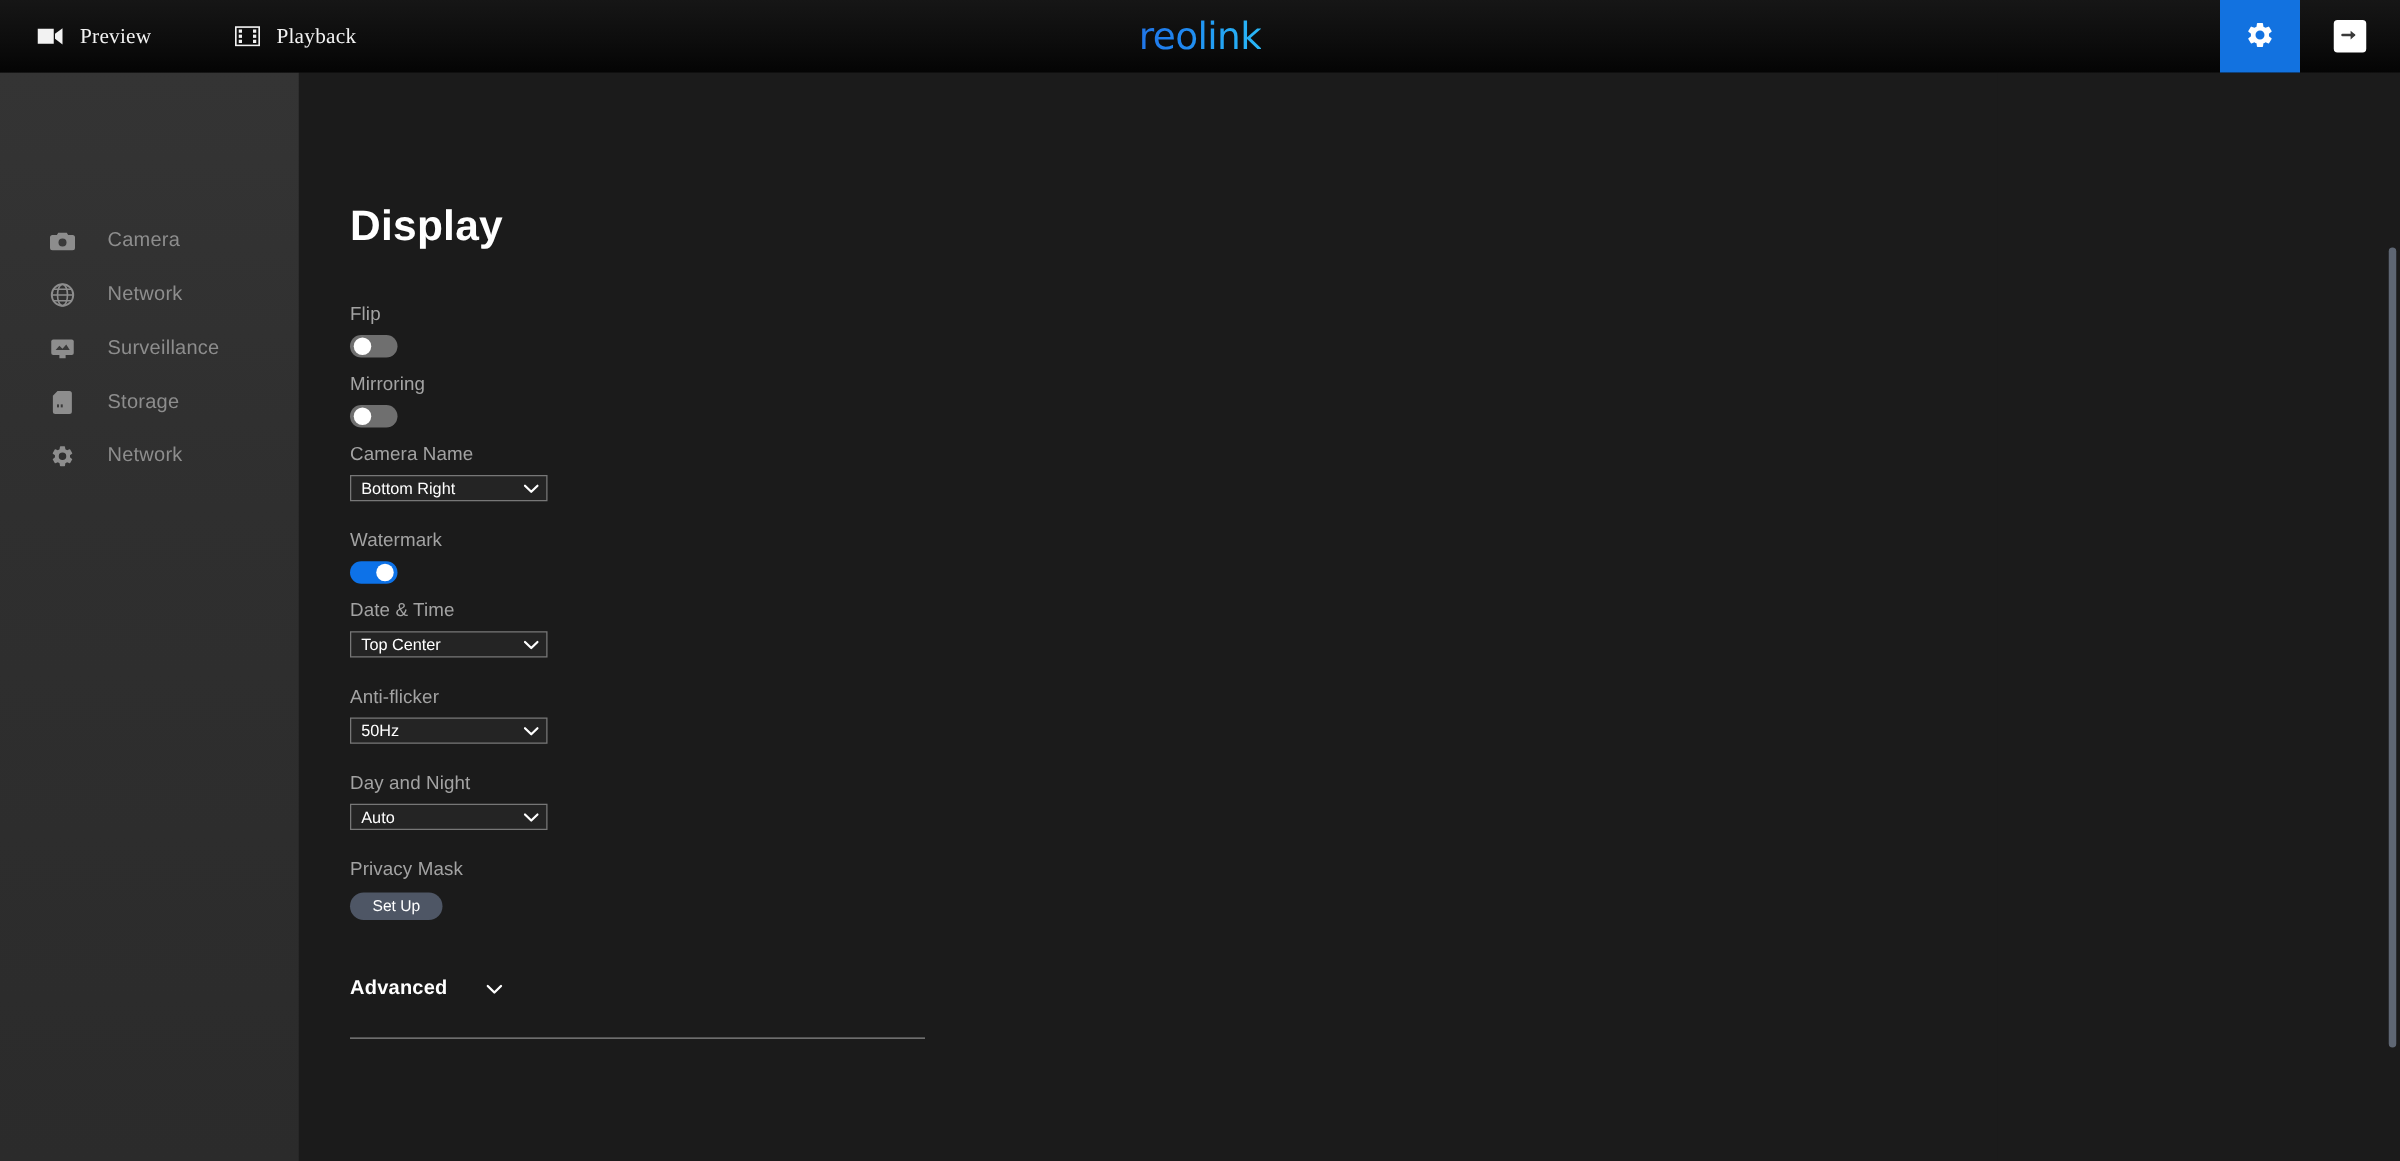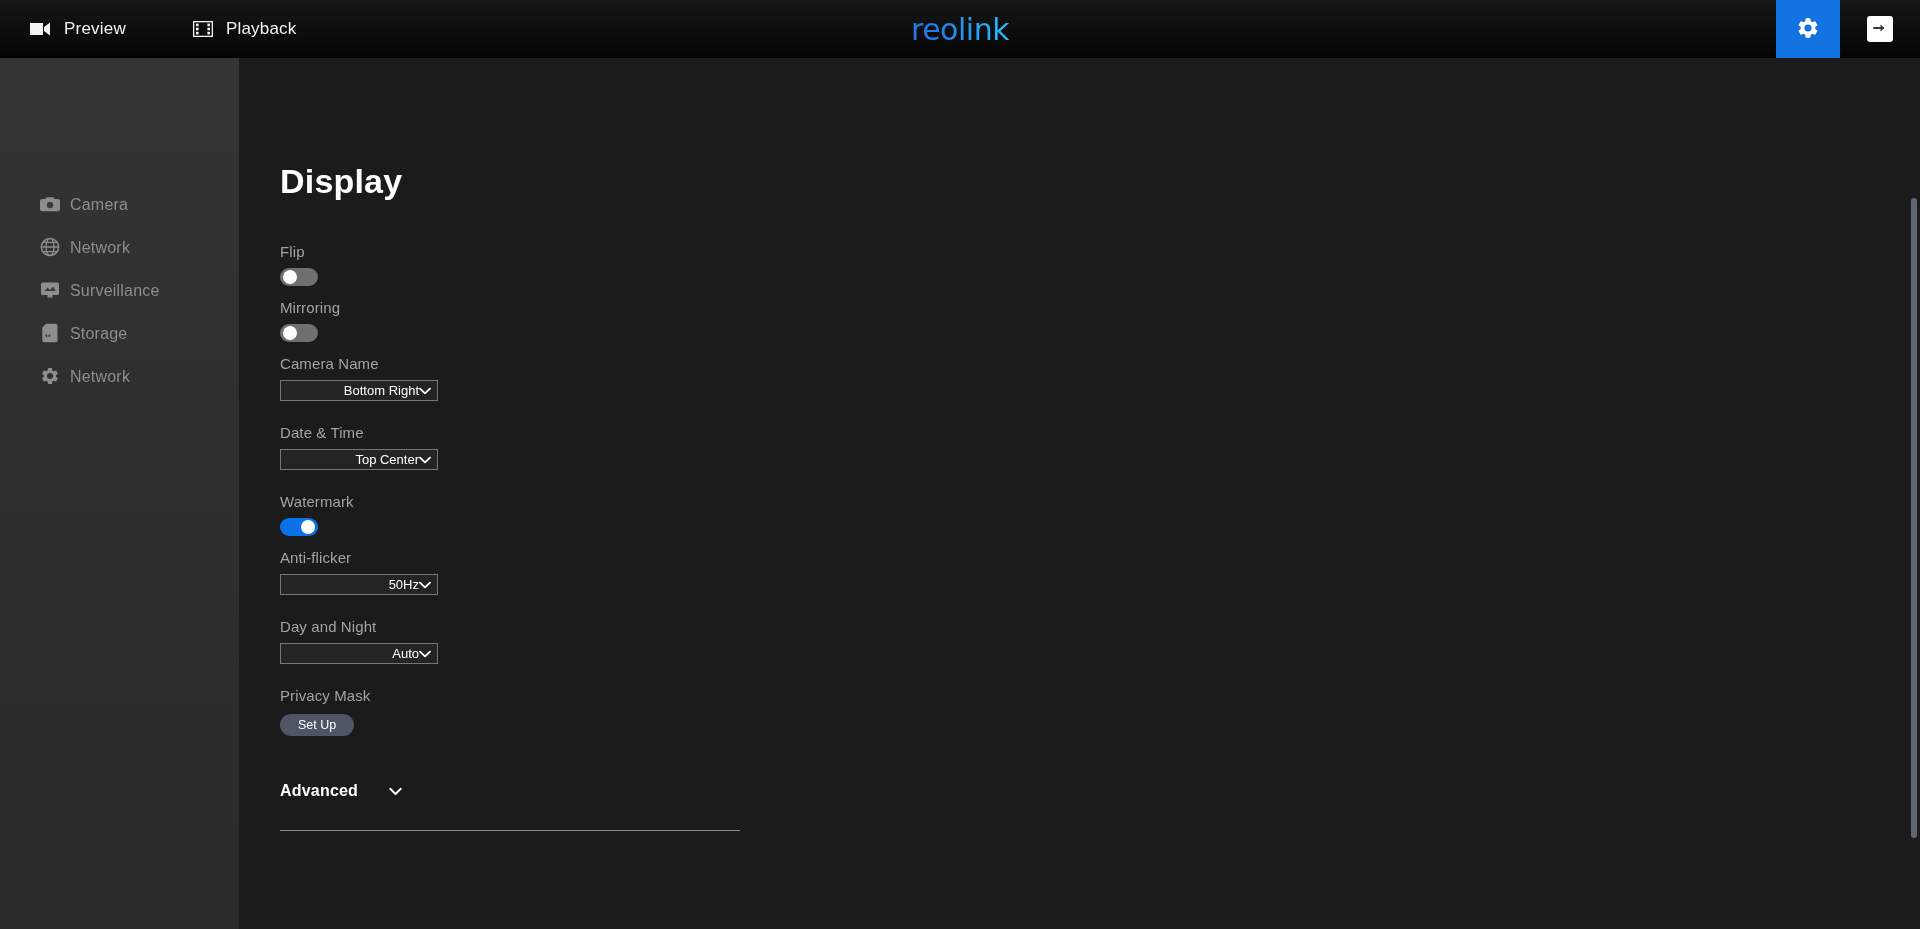--- a/index.html
+++ b/index.html
@@ -45,21 +45,21 @@
     display: flex;
     align-items: center;
     gap: 12px;
     height: 100%;
     cursor: pointer;
     color: #f2f2f2;
     font-size: 17px;
     letter-spacing: .2px;
     background: transparent;
     border: none;
-    font-family: Liberation Sans, sans-serif;
+    font-family: Liberation Serif, serif;
   }
   .nav-tab .tab-label { color: #f3f3f3; }
   .nav-icon { display: flex; align-items: center; justify-content: center; width: 22px; height: 22px; }
 
   .logo-wrap {
     position: absolute;
     left: 50%;
     top: 50%;
     transform: translate(-50%, -50%);
     height: 34px;
@@ -122,22 +122,22 @@
     position: absolute;
     top: 58px; left: 0;
     width: 239px;
     height: 871px;
     background: linear-gradient(180deg, #343434 0%, #2f2f2f 40%, #2b2b2b 100%);
     padding-top: 113px;
     z-index: 10;
   }
   .side-item {
     display: flex;
-    align-items: flex-end;
-    gap: 10px;
+    align-items: center;
+    gap: 26px;
     height: 43px;
     padding-left: 40px;
     cursor: pointer;
     color: #8d8d8d;
     font-size: 16px;
     letter-spacing: .2px;
     background: transparent;
     border: none;
     width: 100%;
     font-family: inherit;
@@ -203,21 +203,21 @@
   .switch.on .knob { left: auto; right: 3px; }
 
   
   .select-box {
     width: 158px;
     height: 21px;
     background: #242424;
     border: 1px solid #777777;
     display: flex;
     align-items: center;
-    justify-content: flex-end;
+    justify-content: space-between;
     padding: 0 6px 0 8px;
     cursor: pointer;
     color: #ffffff;
     font-size: 13px;
     font-family: inherit;
   }
   .select-value { color: #ffffff; line-height: 1; }
   .select-arrow { display: flex; align-items: center; }
 
   
@@ -425,39 +425,39 @@
         <div class="select-box">
           <span class="select-value">Bottom Right</span>
           <span class="select-arrow">
             <svg width="12" height="8" viewBox="0 0 12 8">
                 <path d="M1 1.6 L6 6.4 L11 1.6" fill="none" stroke="#ffffff" stroke-width="1.8" stroke-linecap="round" stroke-linejoin="round"></path>
               </svg>
           </span>
         </div>
       </div>
 
+      <div class="field gap-toggle">
+        <div class="field-label">Watermark</div>
+        <button class="switch on">
+          <span class="knob"></span>
+        </button>
+      </div>
+
       <div class="field gap-select">
         <div class="field-label">Date &amp; Time</div>
         <div class="select-box">
           <span class="select-value">Top Center</span>
           <span class="select-arrow">
             <svg width="12" height="8" viewBox="0 0 12 8">
                 <path d="M1 1.6 L6 6.4 L11 1.6" fill="none" stroke="#ffffff" stroke-width="1.8" stroke-linecap="round" stroke-linejoin="round"></path>
               </svg>
           </span>
         </div>
       </div>
 
-      <div class="field gap-toggle">
-        <div class="field-label">Watermark</div>
-        <button class="switch on">
-          <span class="knob"></span>
-        </button>
-      </div>
-
       <div class="field gap-select">
         <div class="field-label">Anti-flicker</div>
         <div class="select-box">
           <span class="select-value">50Hz</span>
           <span class="select-arrow">
             <svg width="12" height="8" viewBox="0 0 12 8">
                 <path d="M1 1.6 L6 6.4 L11 1.6" fill="none" stroke="#ffffff" stroke-width="1.8" stroke-linecap="round" stroke-linejoin="round"></path>
               </svg>
           </span>
         </div>

